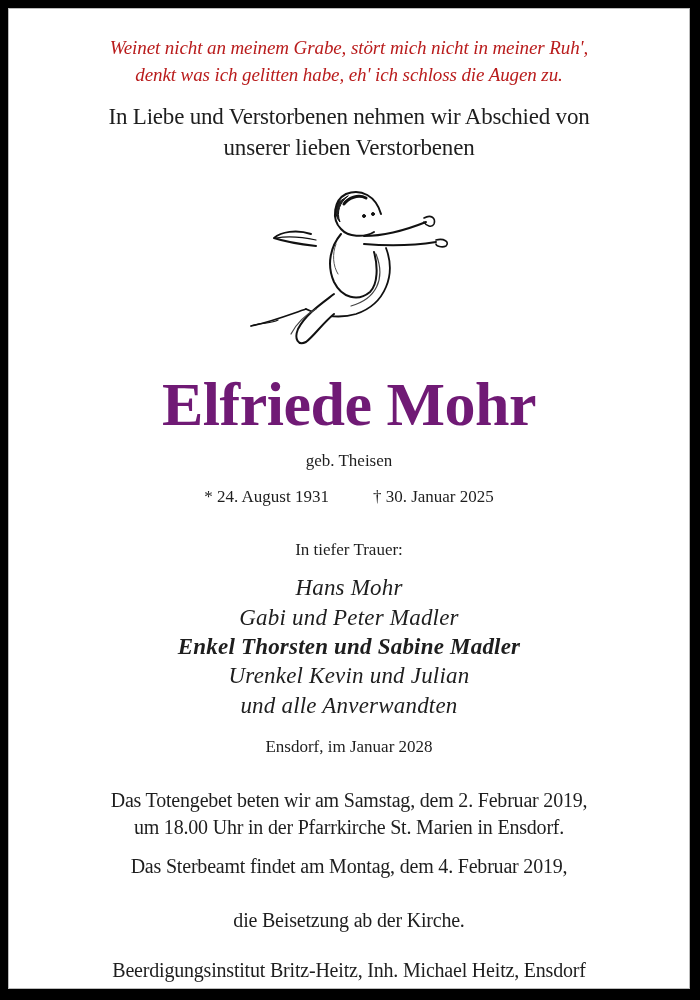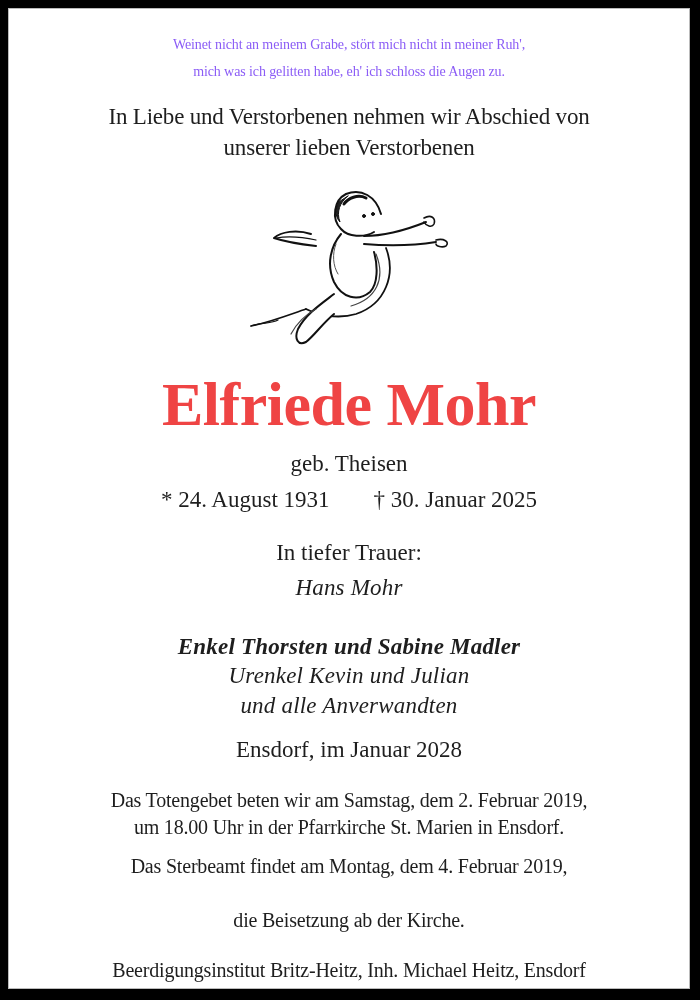--- a/index.html
+++ b/index.html
@@ -4,36 +4,36 @@
   <style>
     html, body { margin: 0; padding: 0; }
     body { width: 700px; height: 1000px; background: #000; position: relative; overflow: hidden; }
     .card {
       position: absolute; left: 8px; top: 8px; width: 682px; height: 981px;
       background: #fff; box-sizing: border-box; border: 1px solid #bbb;
       font-family: "Liberation Serif", "DejaVu Serif", serif; color: #1e1e1e;
       text-align: center;
     }
     .line { position: absolute; left: 0; right: 0; white-space: nowrap; }
-    .quote { font-size: 14px; color: #8b5cf6; letter-spacing: -0.1px; }
+    .quote { font-style: italic; font-size: 19px; color: #b91c1c; letter-spacing: -0.1px; }
     .intro { font-size: 23px; letter-spacing: -0.2px; }
-    .name { font-weight: bold; font-size: 62px; letter-spacing: -0.5px; color: #ef4444; }
-    .sub { font-size: 23px; }
+    .name { font-weight: bold; font-size: 62px; letter-spacing: -0.5px; color: #701a75; }
+    .sub { font-size: 17px; }
     .mourners { font-style: italic; font-size: 23px; letter-spacing: 0.2px; }
     .info { font-size: 20px; letter-spacing: -0.2px; margin-top: 8px; }
     .angel { position: absolute; left: 227px; top: 165px; width: 230px; height: 200px; }
     .dates { display: flex; justify-content: center; gap: 44px; }
   </style>
 </head>
 <body>
 
 <div class="card">
 
   <div class="line quote" style="top:28px;">Weinet nicht an meinem Grabe, stört mich nicht in meiner Ruh',</div>
-  <div class="line quote" style="top:55px;">mich was ich gelitten habe, eh' ich schloss die Augen zu.</div>
+  <div class="line quote" style="top:55px;">denkt was ich gelitten habe, eh' ich schloss die Augen zu.</div>
 
   <div class="line intro" style="top:95px;">In Liebe und Verstorbenen nehmen wir Abschied von</div>
   <div class="line intro" style="top:126px;">unserer lieben Verstorbenen</div>
 
   <div class="angel">
     <svg width="230" height="200" viewBox="0 0 230 200" fill="none" stroke="#111" stroke-linecap="round" stroke-linejoin="round">
 
       <path d="M75 60 C60 55 45 58 38 64 C50 68 62 70 80 72" stroke-width="2"></path>
       <path d="M40 64 C52 62 66 63 80 66" stroke-width="1.2"></path>
 
@@ -63,20 +63,21 @@
 
   <div class="line name" style="top:360px;">Elfriede Mohr</div>
   <div class="line sub" style="top:442px;">geb. Theisen</div>
   <div class="line sub dates" style="top:478px;">
     <span>* 24. August 1931</span>
     <span>† 30. Januar 2025</span>
   </div>
 
   <div class="line sub" style="top:531px;">In tiefer Trauer:</div>
   <div class="line mourners" style="top:566px;">Hans Mohr</div>
+  <div class="line mourners" style="top:596px;">Gabi und Peter Madler</div>
   <div class="line mourners" style="top:625px;font-weight:bold;">Enkel Thorsten und Sabine Madler</div>
   <div class="line mourners" style="top:654px;">Urenkel Kevin und Julian</div>
   <div class="line mourners" style="top:684px;">und alle Anverwandten</div>
 
   <div class="line sub" style="top:728px;">Ensdorf, im Januar 2028</div>
 
   <div class="line info" style="top:772px;">Das Totengebet beten wir am Samstag, dem 2. Februar 2019,</div>
   <div class="line info" style="top:799px;">um 18.00 Uhr in der Pfarrkirche St. Marien in Ensdorf.</div>
 
   <div class="line info" style="top:838px;">Das Sterbeamt findet am Montag, dem 4. Februar 2019,</div>

